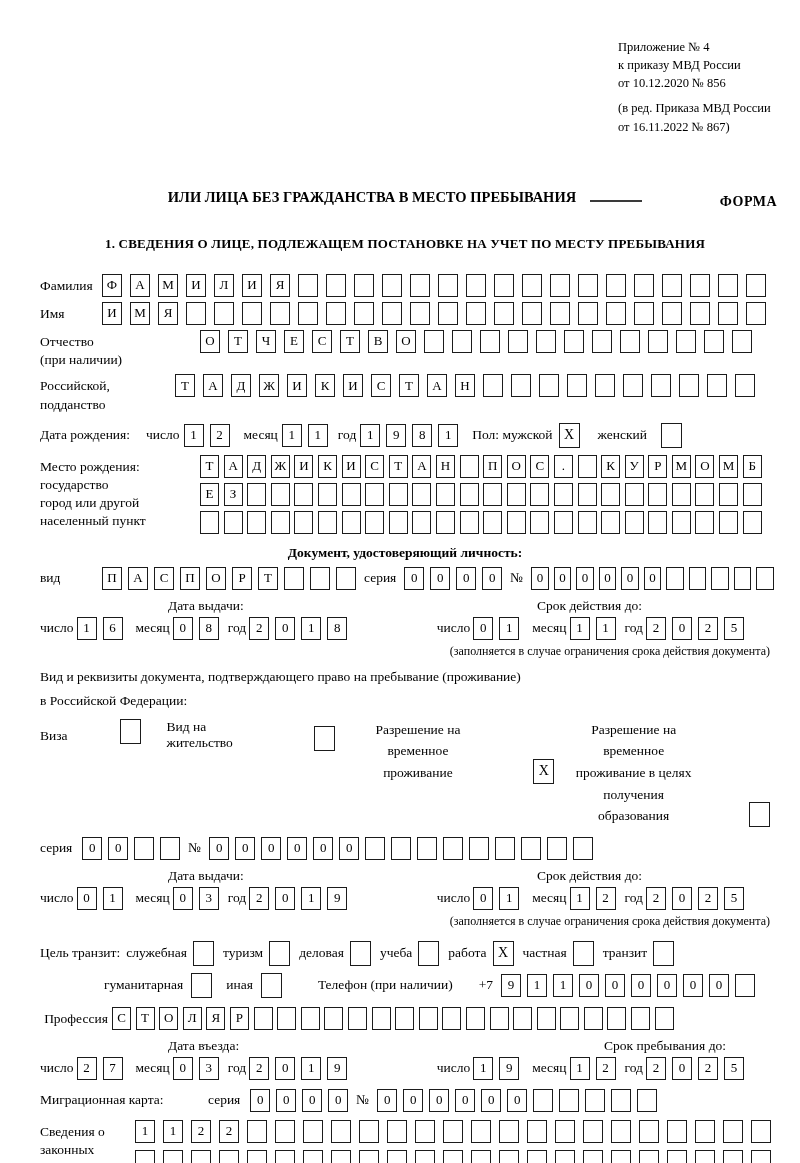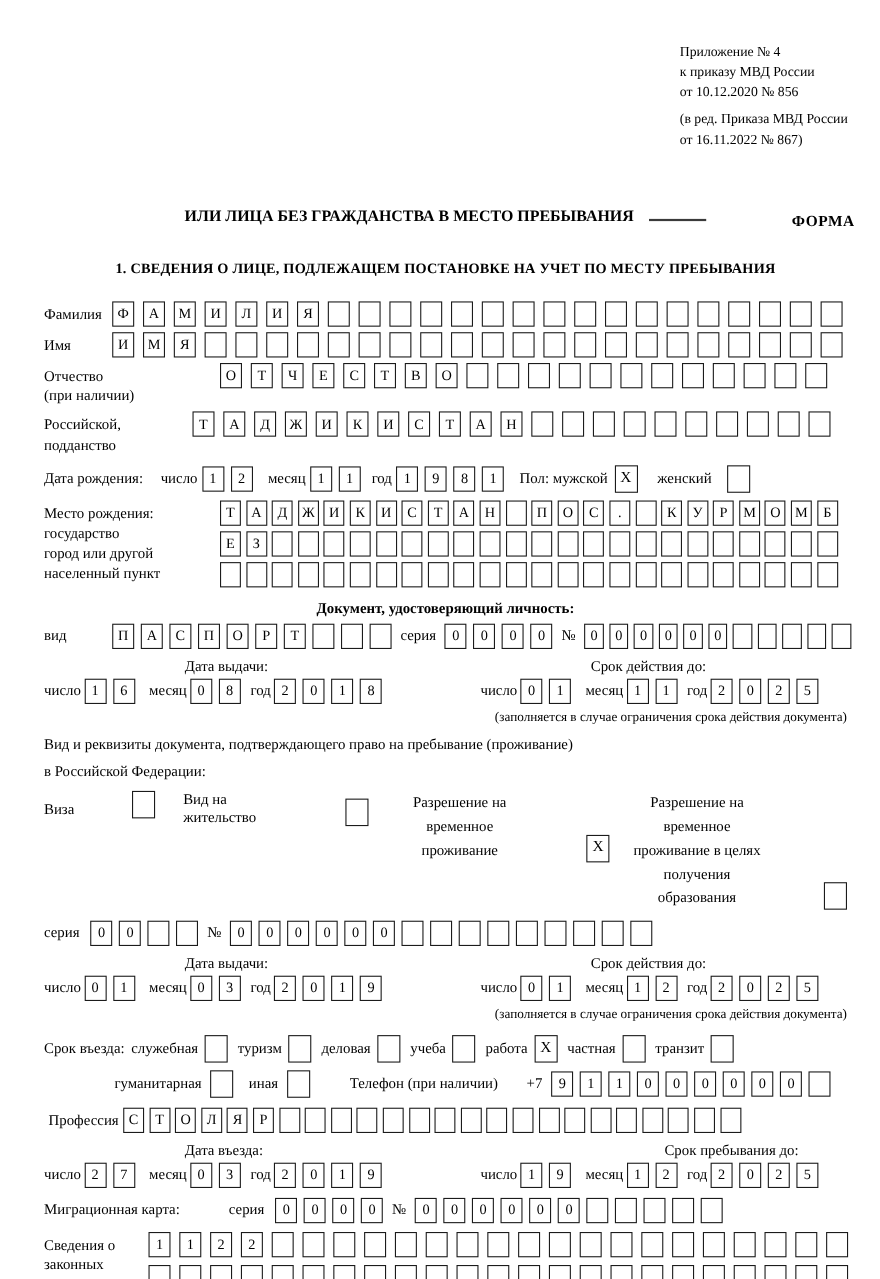--- a/index.html
+++ b/index.html
@@ -511,21 +511,21 @@
           <span class="cell">2</span>
           <span class="cell">0</span>
           <span class="cell">2</span>
           <span class="cell">5</span>
         </span>
     </span>
   </div>
   <div class="note">(заполняется в случае ограничения срока действия документа)</div>
 
   <div class="purpose-row">
-    <span>Срок въезда:</span>
+    <span>Цель транзит:</span>
     <span style="margin-left:6px;">служебная</span>
     <span class="checkbox"></span>
     <span>туризм</span>
     <span class="checkbox"></span>
     <span>деловая</span>
     <span class="checkbox"></span>
     <span>учеба</span>
     <span class="checkbox"></span>
     <span>работа</span>
     <span class="checkbox">X</span>

